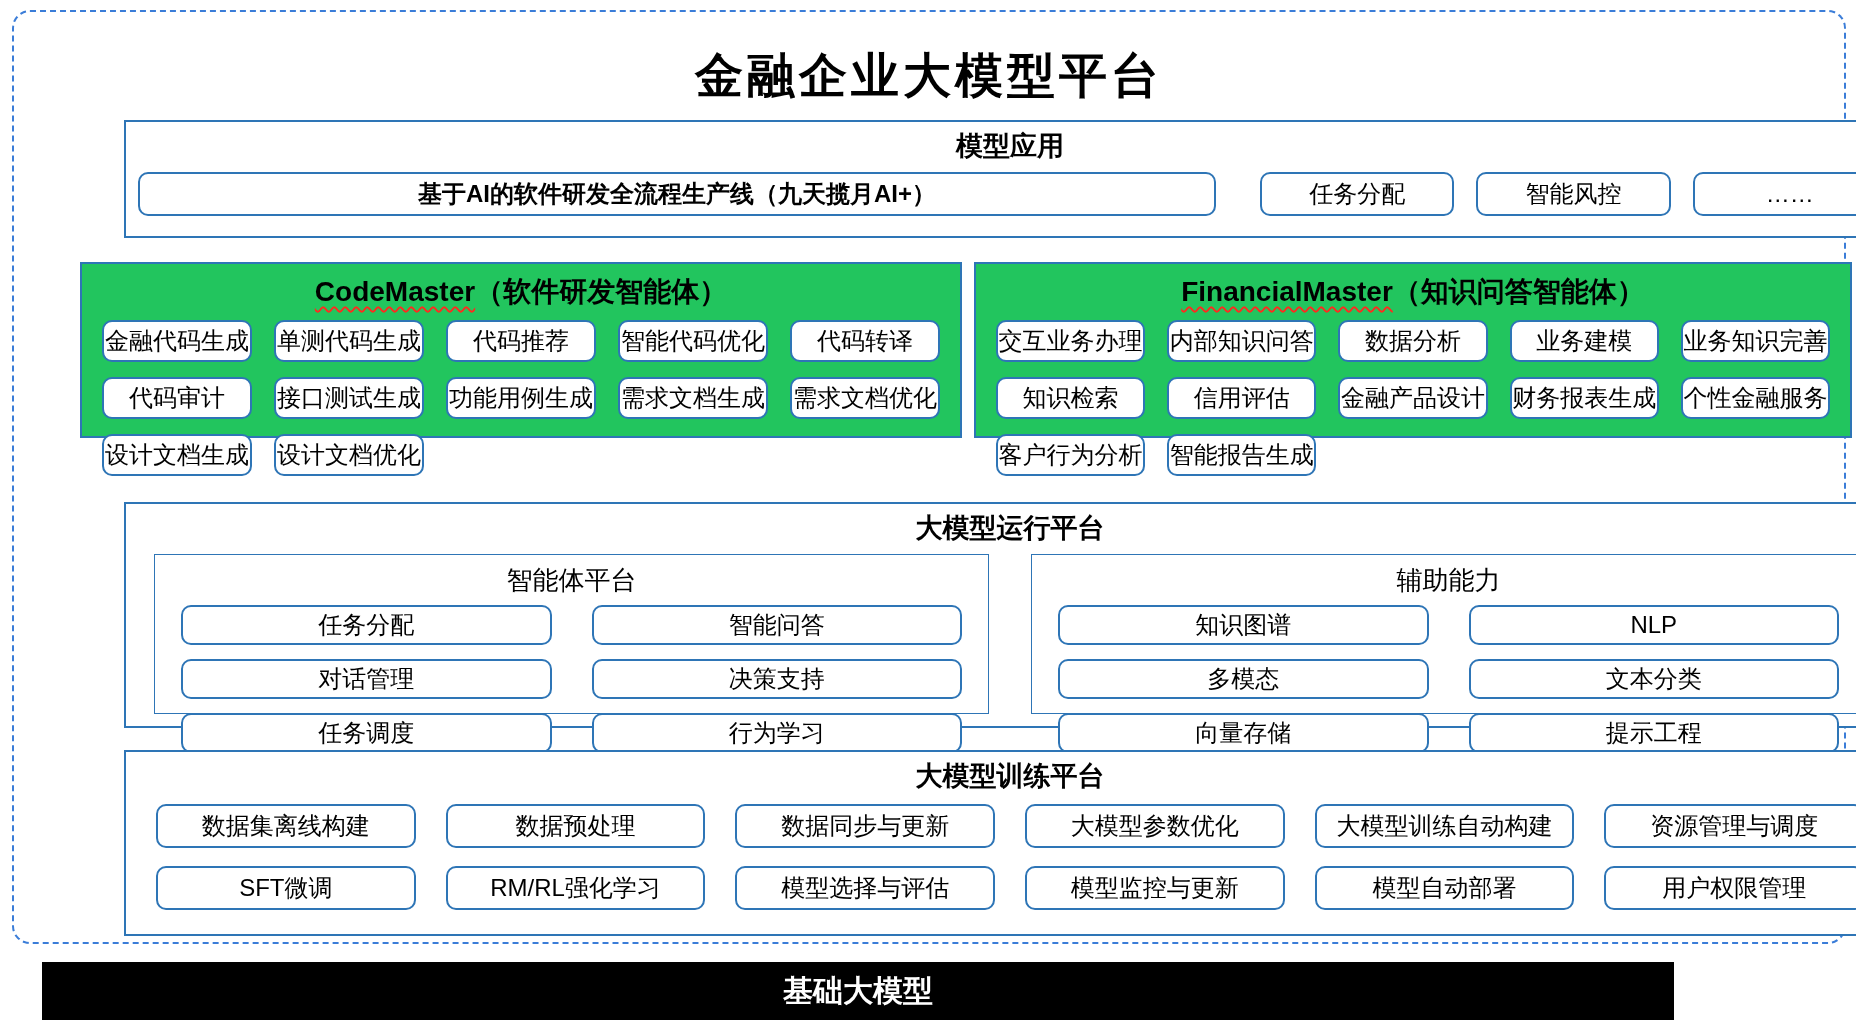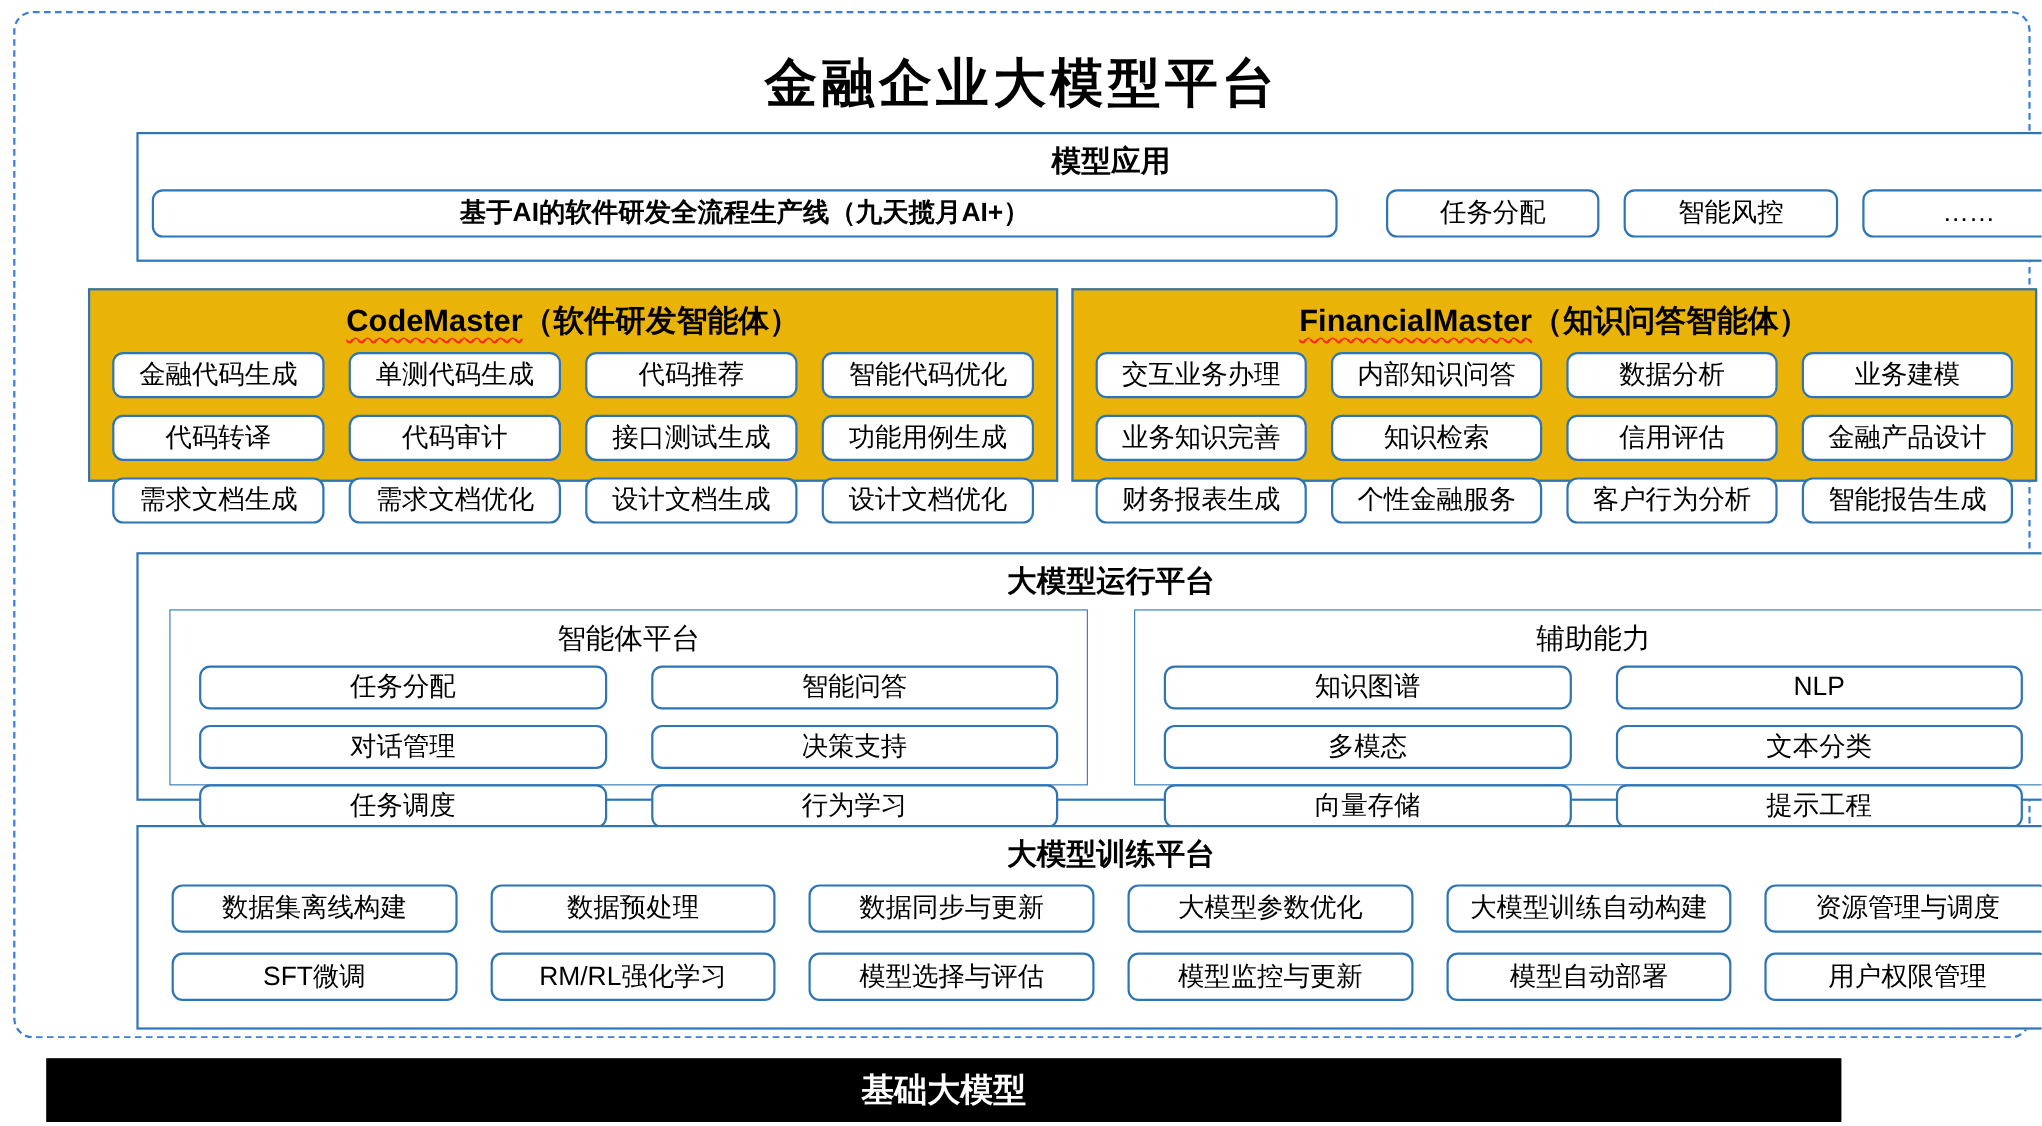--- a/index.html
+++ b/index.html
@@ -14,26 +14,26 @@
   .sec-h{text-align:center;font-size:27px;font-weight:700;padding-top:6px;line-height:36px;}
   .box{border:2px solid #2e75b6;border-radius:10px;background:#fff;box-sizing:border-box;
        display:flex;align-items:center;justify-content:center;
        font-size:24px;line-height:1.1;white-space:nowrap;}
   
   .sec1{left:66px;top:108px;width:1772px;height:118px;}
   .sec1 .row{display:flex;align-items:center;padding:8px 7px 0 12px;gap:22px;}
   .sec1 .wide{flex:0 0 1078px;height:44px;font-weight:700;margin-right:22px;}
   .sec1 .sm{flex:1;height:44px;}
   
-  .panel{position:absolute;top:250px;height:176px;border:2px solid #2e75b6;box-sizing:border-box;background:#eab308;}
+  .panel{position:absolute;top:250px;height:176px;border:2px solid #2e75b6;box-sizing:border-box;background:#22c55e;}
   .panel.left{left:66px;width:882px;}
   .panel.right{left:960px;width:878px;}
   .panel-h{text-align:center;font-size:28px;font-weight:700;padding-top:10px;line-height:36px;}
   .wavy{text-decoration:underline wavy #ff2a1e;text-decoration-thickness:2px;text-underline-offset:5px;}
-  .grid4{display:grid;grid-template-columns:repeat(4,1fr);column-gap:22px;row-gap:15px;
+  .grid4{display:grid;grid-template-columns:repeat(5,1fr);column-gap:22px;row-gap:15px;
          padding:10px 20px 0 20px;}
   .grid4 .box{height:42px;}
   
   .sec3{left:66px;top:490px;width:1772px;height:226px;}
   .subwrap{display:flex;gap:42px;padding:8px 28px 0 28px;}
   .subpanel{flex:1;border:1.5px solid #2e75b6;box-sizing:border-box;height:160px;background:#fff;}
   .sub-h{text-align:center;font-size:26px;font-weight:400;padding-top:8px;line-height:34px;}
   .sub-grid{display:grid;grid-template-columns:repeat(2,1fr);column-gap:40px;row-gap:14px;
             padding:8px 26px 0 26px;}
   .sub-grid .box{height:40px;}

